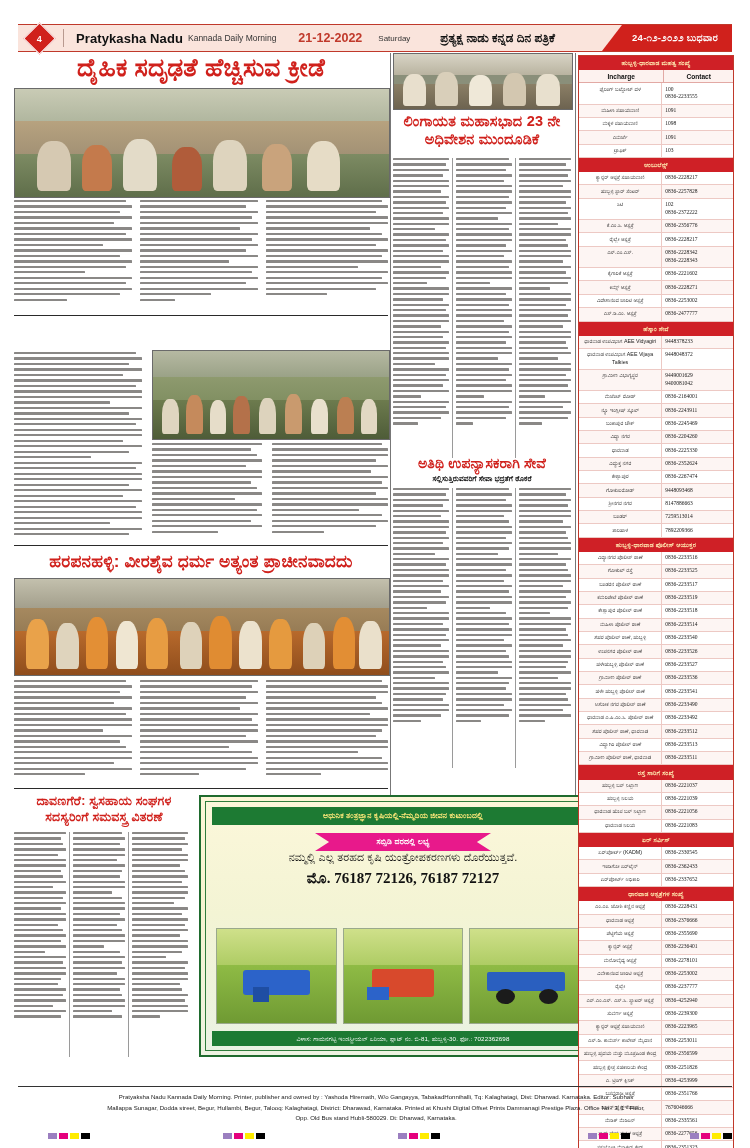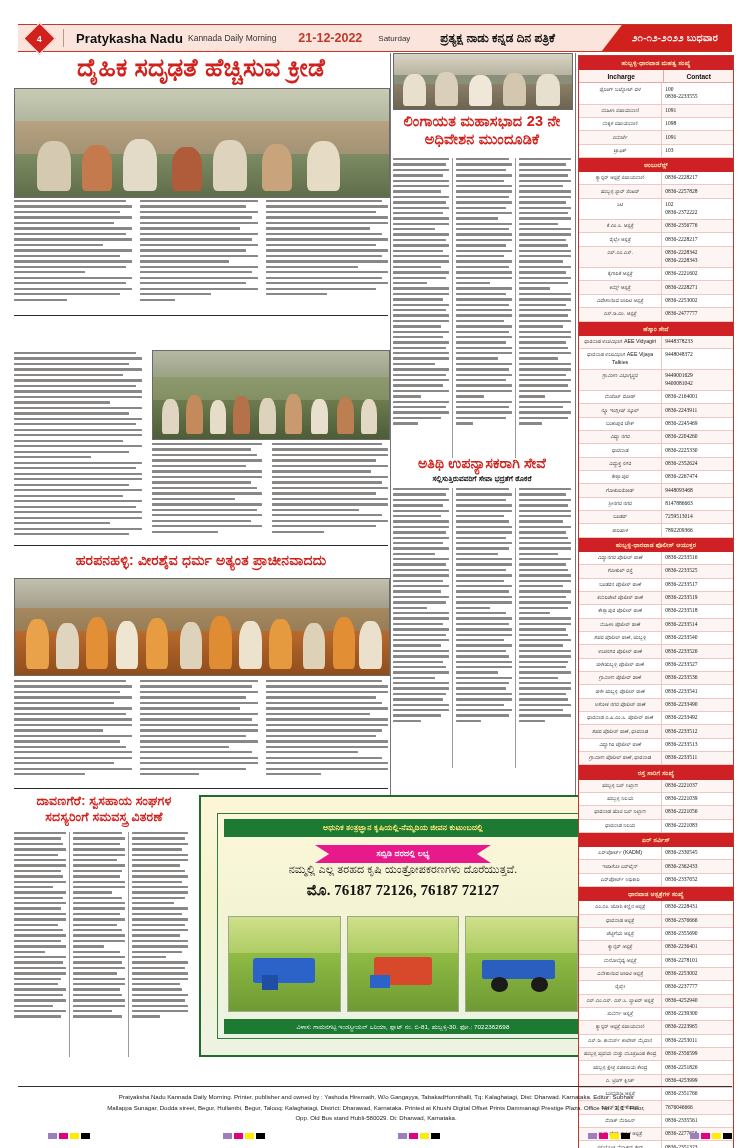--- a/index.html
+++ b/index.html
@@ -87,21 +87,21 @@
     flex:0 0 42%;font-size:5.5px;padding:2.2px 3px;color:#1a1a1a;line-height:1.45;
     font-family:"Liberation Serif", serif;
   }
   .sb-col .c1{flex:1 1 58%;border-right:1px solid #e2a9a4;}
   .sb-col .c2{flex:0 0 42%;}
 
   
   .advert{
     position:absolute;left:199px;top:795px;width:408px;height:262px;
     background:linear-gradient(180deg,#fdf6d8 0%,#f6f3cf 40%,#eef3e2 100%);
-    border:2px solid #1f6b2e;box-sizing:border-box;padding:16px;
+    border:2px solid #1f6b2e;box-sizing:border-box;padding:4px;
   }
   .ad-inner{border:1px solid #2f7d3c;height:100%;box-sizing:border-box;position:relative;background:linear-gradient(180deg,#fcf7da 0%,#f3f4d4 45%,#eaf2e3 100%);}
   .ad-green-bar{
     margin:5px 6px 0;background:#1d7a33;color:#ffe97a;text-align:center;
     font-size:7.6px;font-weight:bold;padding:4px 2px;letter-spacing:.2px;
   }
   .ad-ribbon{
     margin:8px auto 0;width:176px;background:#e8198b;color:#fff;text-align:center;
     font-size:7.8px;font-weight:bold;padding:4px 0;
     clip-path:polygon(0 0,100% 0,92% 50%,100% 100%,0 100%,8% 50%);
@@ -146,21 +146,21 @@
   <div class="masthead">
     <div class="logo-badge">
       <span>4</span>
     </div>
     <div class="mast-divider"></div>
     <div class="paper-name">Pratykasha Nadu</div>
     <div class="paper-sub">Kannada Daily Morning</div>
     <div class="mast-date">21-12-2022</div>
     <div class="mast-day">Saturday</div>
     <div class="mast-kn">ಪ್ರತ್ಯಕ್ಷ ನಾಡು ಕನ್ನಡ ದಿನ ಪತ್ರಿಕೆ</div>
-    <div class="mast-red">೨೧-೧೨-೨೦೨೨ ಬುಧವಾರ</div>
+    <div class="mast-red">24-೧೨-೨೦೨೨ ಬುಧವಾರ</div>
   </div>
 
   <div class="hl" style="position:absolute;left:14px;top:53px;width:374px;font-size:25px;">ದೈಹಿಕ ಸದೃಢತೆ ಹೆಚ್ಚಿಸುವ ಕ್ರೀಡೆ</div>
 
   <div class="photo" style="left:14px;top:88px;width:374px;height:108px;background:#9fa68c;">
     <div class="sky" style="background:linear-gradient(180deg,#c9cbb5,#aab199);"></div>
     <div class="mid" style="background:linear-gradient(180deg,#b7a27f,#9c8c72);"></div>
     <div class="fg" style="background:linear-gradient(180deg,#7d8b63,#5f6e4a);"></div>
     <div class="ppl" style="left:6%;width:9%;height:46%;background:#d6c9b2;"></div>
     <div class="ppl" style="left:18%;width:8%;height:42%;background:#c47a4c;"></div>
@@ -632,21 +632,21 @@
       <i class="s100"></i>
       <i class="s100"></i>
       <i class="s90"></i>
       <i class="s95"></i>
     <i class="s100"></i>
       <i class="s85"></i>
       <i class="s100"></i>
       <i class="s50"></i>
   </div>
 
-  <div class="hl" style="position:absolute;left:14px;top:552px;width:374px;font-size:14px;">ಹರಪನಹಳ್ಳಿ: ವೀರಶೈವ ಧರ್ಮ ಅತ್ಯಂತ ಪ್ರಾಚೀನವಾದದು</div>
+  <div class="hl" style="position:absolute;left:14px;top:552px;width:374px;font-size:17px;">ಹರಪನಹಳ್ಳಿ: ವೀರಶೈವ ಧರ್ಮ ಅತ್ಯಂತ ಪ್ರಾಚೀನವಾದದು</div>
 
   <div class="photo" style="left:14px;top:578px;width:374px;height:96px;">
     <div class="sky" style="background:linear-gradient(180deg,#c3c0ad,#a39f8c);height:30%;"></div>
     <div class="mid" style="background:linear-gradient(180deg,#a6895f,#8d7450);"></div>
     <div class="fg" style="background:linear-gradient(180deg,#b86a2c,#8f4d1c);height:46%;"></div>
     <div class="ppl" style="left:3%;width:6%;height:52%;background:#e9a24a;"></div>
     <div class="ppl" style="left:11%;width:6%;height:48%;background:#dfd4bd;"></div>
     <div class="ppl" style="left:19%;width:6%;height:54%;background:#e38f35;"></div>
     <div class="ppl" style="left:27%;width:6%;height:50%;background:#efe6d2;"></div>
     <div class="ppl" style="left:35%;width:6%;height:53%;background:#e79c42;"></div>

